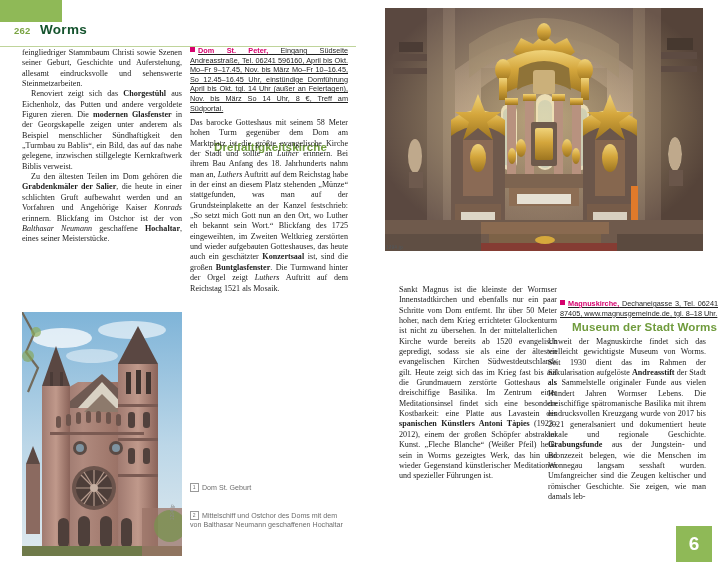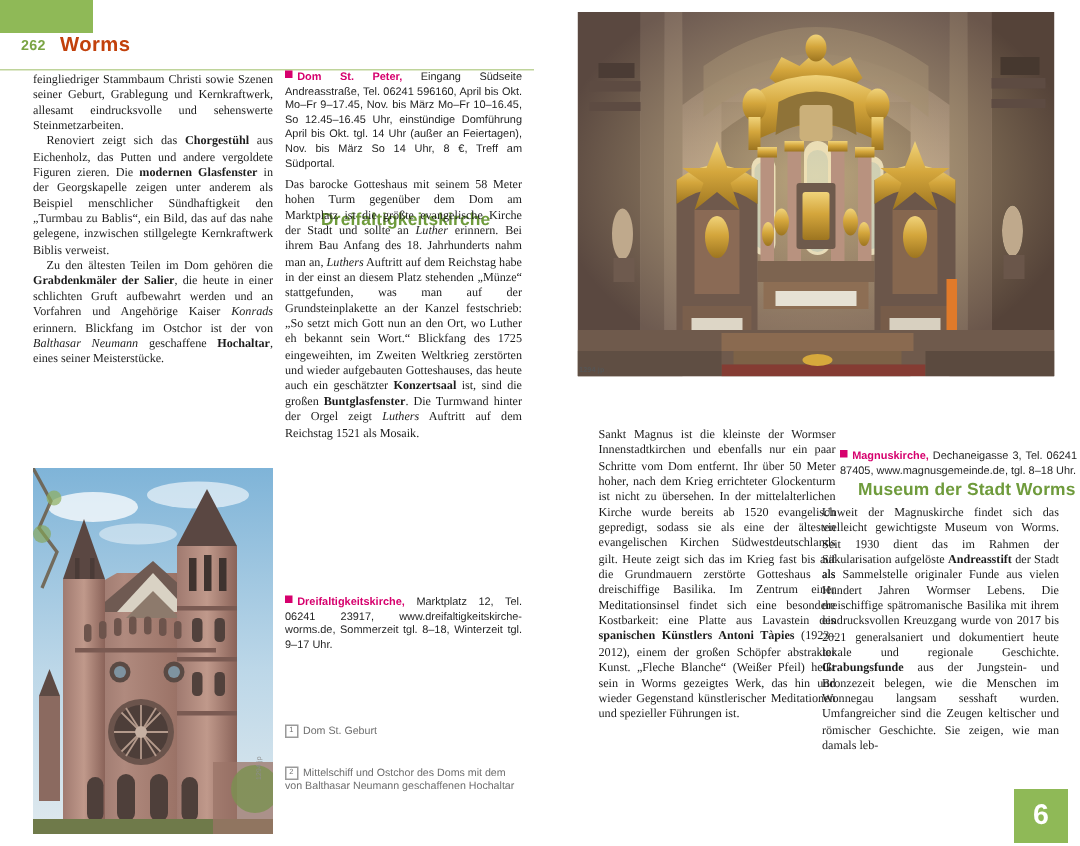--- a/index.html
+++ b/index.html
@@ -3,42 +3,42 @@
 <meta charset="utf-8">
 <style>
   html,body{margin:0;padding:0;background:#ffffff;}
   body{width:720px;height:564px;overflow:hidden;font-family:"Liberation Serif",serif;color:#1c1c1c;}
   .page{position:relative;width:720px;height:564px;background:#fff;}
 
   
   .header-tab{position:absolute;left:0;top:0;width:62px;height:22px;background:#8fb957;}
   .header-strip{position:absolute;left:0;top:22px;width:356px;height:24px;background:#ffffff;border-bottom:1.2px solid #bfd49a;}
   .folio{position:absolute;left:14px;top:25px;font-family:"Liberation Sans",sans-serif;font-size:9.5px;font-weight:700;color:#7aa443;letter-spacing:.2px;}
-  .running-head{position:absolute;left:40px;top:22px;font-family:"Liberation Sans",sans-serif;font-size:13.5px;font-weight:700;color:#c2410c;letter-spacing:.3px;}
+  .running-head{position:absolute;left:40px;top:22px;font-family:"Liberation Sans",sans-serif;font-size:13.5px;font-weight:700;color:#14532d;letter-spacing:.3px;}
 
   
   .col{position:absolute;font-size:8.1px;line-height:10.35px;text-align:justify;text-justify:inter-word;hyphens:manual;}
   .col p{margin:0;text-indent:0;}
   .col p+p{text-indent:9px;}
   .col b{font-weight:700;}
   .col i{font-style:italic;}
 
   .colA{left:22px;top:48px;width:160px;}
   .colB{left:190px;top:118px;width:158px;}
   .colC{left:399px;top:285px;width:158px;}
   .colD{left:548px;top:337px;width:158px;}
 
   
   .sec-head{font-family:"Liberation Sans",sans-serif;font-size:11.6px;font-weight:600;color:#6f9b3c;letter-spacing:.1px;margin-left:24px;}
   .h-dreif{position:absolute;left:190px;top:140px;width:170px;}
   .h-magnus{position:absolute;left:385px;top:270px;width:170px;}
   .h-museum{position:absolute;left:548px;top:320px;width:170px;}
 
   
-  .info{position:absolute;font-family:"Liberation Sans",sans-serif;font-size:7.3px;line-height:9.6px;color:#1f1f1f;text-align:justify;}
+  .info{position:absolute;font-family:"Liberation Sans",sans-serif;font-size:7.3px;line-height:9.6px;color:#1f1f1f;text-align:justify;text-decoration:underline;}
   .info .sq{display:inline-block;width:4.6px;height:4.6px;background:#d6006d;margin-right:3.5px;vertical-align:1px;}
   .info .nm{color:#d6006d;font-weight:700;}
   .info-dom{left:190px;top:46px;width:158px;}
   .info-dreif{left:190px;top:396px;width:158px;}
   .info-magnus{left:560px;top:275px;width:158px;margin-top:24px;}
 
   
   .caption{position:absolute;font-family:"Liberation Sans",sans-serif;font-size:7.1px;line-height:9.4px;color:#6d6d6d;}
   .capnum{display:inline-block;width:6.5px;height:6.5px;border:.7px solid #9a9a9a;color:#6d6d6d;font-size:5px;line-height:6.5px;text-align:center;margin-right:3.5px;vertical-align:1px;}
   .cap1{left:190px;top:483px;width:160px;}
@@ -64,37 +64,34 @@
 
 <div class="page">
 
   <div class="header-tab"></div>
   <div class="header-strip"></div>
   <div class="folio">262</div>
   <div class="running-head">Worms</div>
   <div class="gutter"></div>
 
   <div class="col colA">
-      <p>feingliedriger Stammbaum Christi sowie Szenen seiner Geburt, Grablegung und Kernkraftwerk, allesamt eindrucksvolle und sehenswerte Steinmetzarbeiten.</p>
+      <p>feingliedriger Stammbaum Christi sowie Szenen seiner Geburt, Geschichte und Auferstehung, allesamt eindrucksvolle und sehenswerte Steinmetzarbeiten.</p>
       <p>Renoviert zeigt sich das <b>Chorgestühl</b> aus Eichenholz, das Putten und andere vergoldete Figuren zieren. Die <b>modernen Glasfenster</b> in der Georgskapelle zeigen unter anderem als Beispiel menschlicher Sündhaftigkeit den „Turmbau zu Bablis“, ein Bild, das auf das nahe gelegene, inzwischen stillgelegte Kernkraftwerk Biblis verweist.</p>
       <p>Zu den ältesten Teilen im Dom gehören die <b>Grabdenkmäler der Salier</b>, die heute in einer schlichten Gruft aufbewahrt werden und an Vorfahren und Angehörige Kaiser <i>Konrads</i> erinnern. Blickfang im Ostchor ist der von <i>Balthasar Neumann</i> geschaffene <b>Hochaltar</b>, eines seiner Meisterstücke.</p>
     </div>
 
   <div class="info info-dom">
     <span class="sq"></span><span class="nm">Dom St. Peter,</span><span> Eingang Südseite Andreasstraße, Tel. 06241 596160, April bis Okt. Mo–Fr 9–17.45, Nov. bis März Mo–Fr 10–16.45, So 12.45–16.45 Uhr, einstündige Domführung April bis Okt. tgl. 14 Uhr (außer an Feiertagen), Nov. bis März So 14 Uhr, 8 €, Treff am Südportal.</span>
   </div>
 
   <div class="sec-head h-dreif">Dreifaltigkeitskirche</div>
   <div class="col colB">
       <p>Das barocke Gotteshaus mit seinem 58 Meter hohen Turm gegenüber dem Dom am Marktplatz ist die größte evangelische Kirche der Stadt und sollte an <i>Luther</i> erinnern. Bei ihrem Bau Anfang des 18. Jahrhunderts nahm man an, <i>Luthers</i> Auftritt auf dem Reichstag habe in der einst an diesem Platz stehenden „Münze“ stattgefunden, was man auf der Grundsteinplakette an der Kanzel festschrieb: „So setzt mich Gott nun an den Ort, wo Luther eh bekannt sein Wort.“ Blickfang des 1725 eingeweihten, im Zweiten Weltkrieg zerstörten und wieder aufgebauten Gotteshauses, das heute auch ein geschätzter <b>Konzertsaal</b> ist, sind die großen <b>Buntglasfenster</b>. Die Turmwand hinter der Orgel zeigt <i>Luthers</i> Auftritt auf dem Reichstag 1521 als Mosaik.</p>
     </div>
 
-  <div class="info info-dreif">
-    <span class="sq"></span><span class="nm">Dreifaltigkeitskirche,</span><span> Marktplatz 12, Tel. 06241 23917, www.dreifaltigkeitskirche-worms.de, Sommerzeit tgl. 8–18, Winterzeit tgl. 9–17 Uhr.</span>
-  </div>
 
   <div class="caption cap1">
     <span class="capnum">1</span><span>Dom St. Geburt</span>
   </div>
   <div class="caption cap2">
     <span class="capnum">2</span><span>Mittelschiff und Ostchor des Doms mit dem von Balthasar Neumann geschaffenen Hochaltar</span>
   </div>
 
   <div class="photo ph-left">
     <svg viewBox="0 0 160 244" preserveAspectRatio="none">

